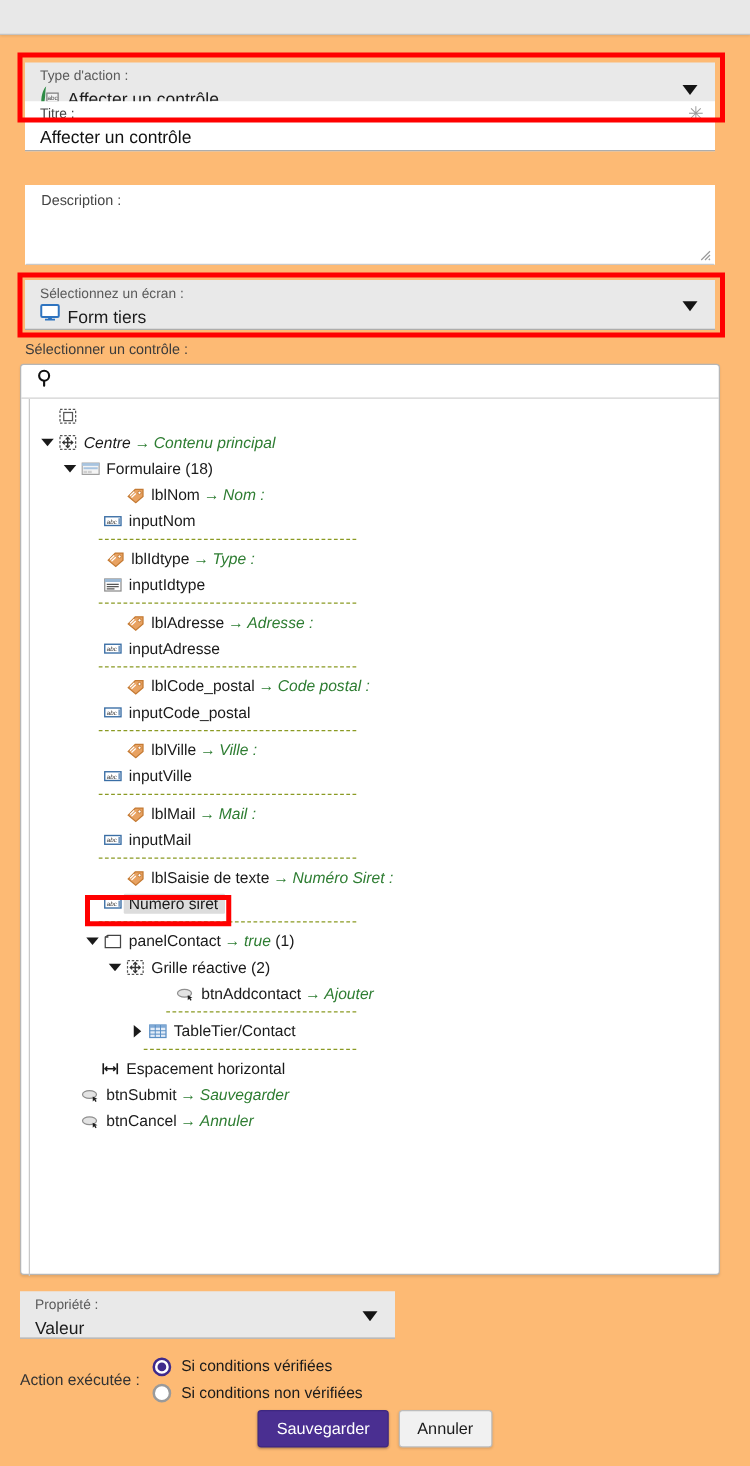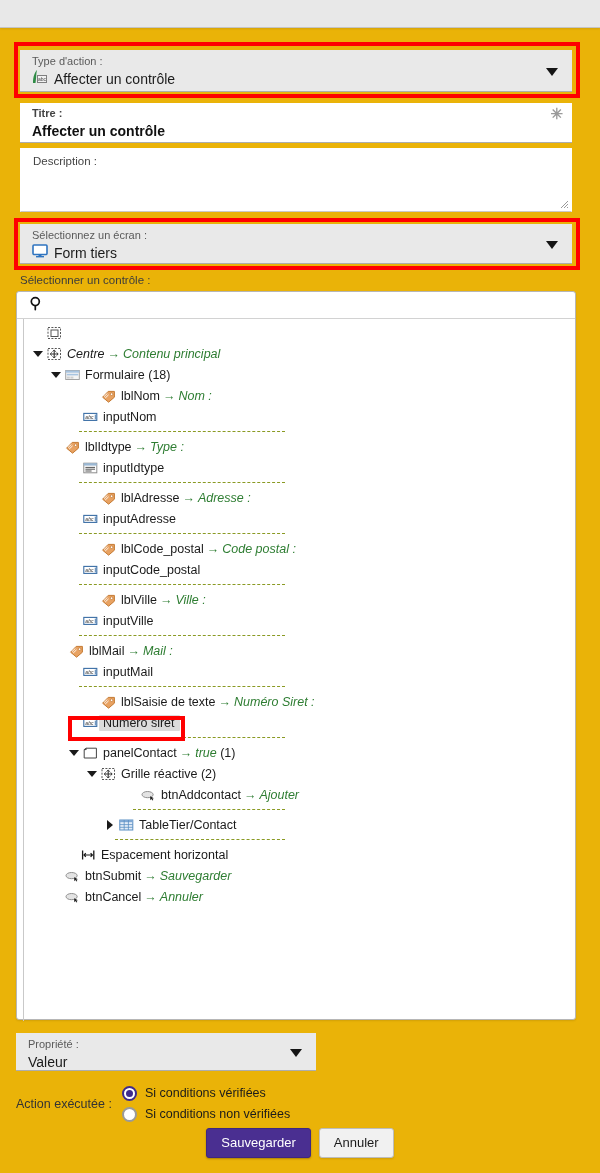--- a/index.html
+++ b/index.html
@@ -2,21 +2,21 @@
 <html><head>
 <meta charset="utf-8">
 <style>
   html, body {
     margin: 0; padding: 0;
     width: 600px; height: 1173px;
     background: #f7f7f7;
     font-family: "Liberation Sans", sans-serif;
     overflow: hidden;
   }
-  .page { position: relative; width: 600px; height: 1173px; background: #eab308; }
+  .page { position: relative; width: 600px; height: 1173px; background: #fdba74; }
 
   .topbar {
     position: absolute; left: 0; top: 0; width: 600px; height: 27px;
     background: #e8e8e8;
     border-bottom: 1px solid #c4c4c4;
     box-shadow: 0 1px 2px rgba(0,0,0,0.10);
   }
 
   
   .redbox {
@@ -186,21 +186,21 @@
           <rect x="5.5" y="5.5" width="9" height="7" fill="#f2f2f2" stroke="#7f7f7f" stroke-width="1"></rect>
           <text x="10" y="11" font-size="5" text-anchor="middle" fill="#444" font-family="Liberation Sans, sans-serif">abc</text>
         </svg>
       </span>
       <span class="val">Affecter un contrôle</span>
     </div>
     <span class="caret"></span>
   </div>
   <div class="redbox" style="left:14px; top:42px; width:566px; height:56px;"></div>
 
-  <div class="textfield" style="left:20px; top:103px; width:552px; height:40px;font-weight:bold;">
+  <div class="textfield" style="left:20px; top:81px; width:552px; height:40px;">
     <div class="lbl">Titre :</div>
     <div class="val">Affecter un contrôle</div>
     <span class="req-star">✳</span>
   </div>
 
   <div class="textarea" style="left:20px; top:148px; width:552px; height:64px;">
     <div class="lbl">Description :</div>
     <svg class="resize-grip" viewBox="0 0 9 9">
       <path d="M8 1 L1 8 M8 4 L4 8 M8 7 L7 8" stroke="#9a9a9a" stroke-width="1" fill="none"></path>
     </svg>
@@ -284,21 +284,21 @@
           <span class="ico">
             <svg width="15" height="14" viewBox="0 0 15 14">
               <rect x="0.8" y="3.4" width="13" height="7" fill="#ffffff" stroke="#3a6ea5" stroke-width="1.1"></rect>
               <text x="6.4" y="8.9" font-size="5" text-anchor="middle" fill="#333" font-family="Liberation Sans, sans-serif" font-style="italic">abc</text>
               <path d="M12.3 4.6 L12.3 9.4" stroke="#3a6ea5" stroke-width="0.9"></path>
             </svg>
           </span>
           <span class="txt"><span class="">inputNom</span></span>
         </div>
         <div class="dashsep" style="margin-left: 62px; margin-right: 290px;"></div>
-        <div class="node" style="padding-left: 32px;">
+        <div class="node" style="padding-left: 52px;">
           <span class="tw "></span>
           <span class="ico">
             <svg width="15" height="14" viewBox="0 0 15 14">
               <path d="M1.6 8.2 L7.2 2.4 L13.4 2.4 L13.4 8.2 L7.6 13.2 Z" fill="#e8a262" stroke="#c47a33" stroke-width="1"></path>
               <circle cx="10.6" cy="5.2" r="1.3" fill="#fff" stroke="#c47a33" stroke-width="0.8"></circle>
               <path d="M3 7.6 L6.4 4.4 M4.2 9 L7.6 5.8" stroke="#fff" stroke-width="0.9"></path>
             </svg>
           </span>
           <span class="txt"><span class="">lblIdtype</span><span class="arrow">→</span><span class="green">Type :</span></span>
         </div>
@@ -376,21 +376,21 @@
           <span class="ico">
             <svg width="15" height="14" viewBox="0 0 15 14">
               <rect x="0.8" y="3.4" width="13" height="7" fill="#ffffff" stroke="#3a6ea5" stroke-width="1.1"></rect>
               <text x="6.4" y="8.9" font-size="5" text-anchor="middle" fill="#333" font-family="Liberation Sans, sans-serif" font-style="italic">abc</text>
               <path d="M12.3 4.6 L12.3 9.4" stroke="#3a6ea5" stroke-width="0.9"></path>
             </svg>
           </span>
           <span class="txt"><span class="">inputVille</span></span>
         </div>
         <div class="dashsep" style="margin-left: 62px; margin-right: 290px;"></div>
-        <div class="node" style="padding-left: 36px;">
+        <div class="node" style="padding-left: 68px;">
           <span class="tw "></span>
           <span class="ico">
             <svg width="15" height="14" viewBox="0 0 15 14">
               <path d="M1.6 8.2 L7.2 2.4 L13.4 2.4 L13.4 8.2 L7.6 13.2 Z" fill="#e8a262" stroke="#c47a33" stroke-width="1"></path>
               <circle cx="10.6" cy="5.2" r="1.3" fill="#fff" stroke="#c47a33" stroke-width="0.8"></circle>
               <path d="M3 7.6 L6.4 4.4 M4.2 9 L7.6 5.8" stroke="#fff" stroke-width="0.9"></path>
             </svg>
           </span>
           <span class="txt"><span class="">lblMail</span><span class="arrow">→</span><span class="green">Mail :</span></span>
         </div>

